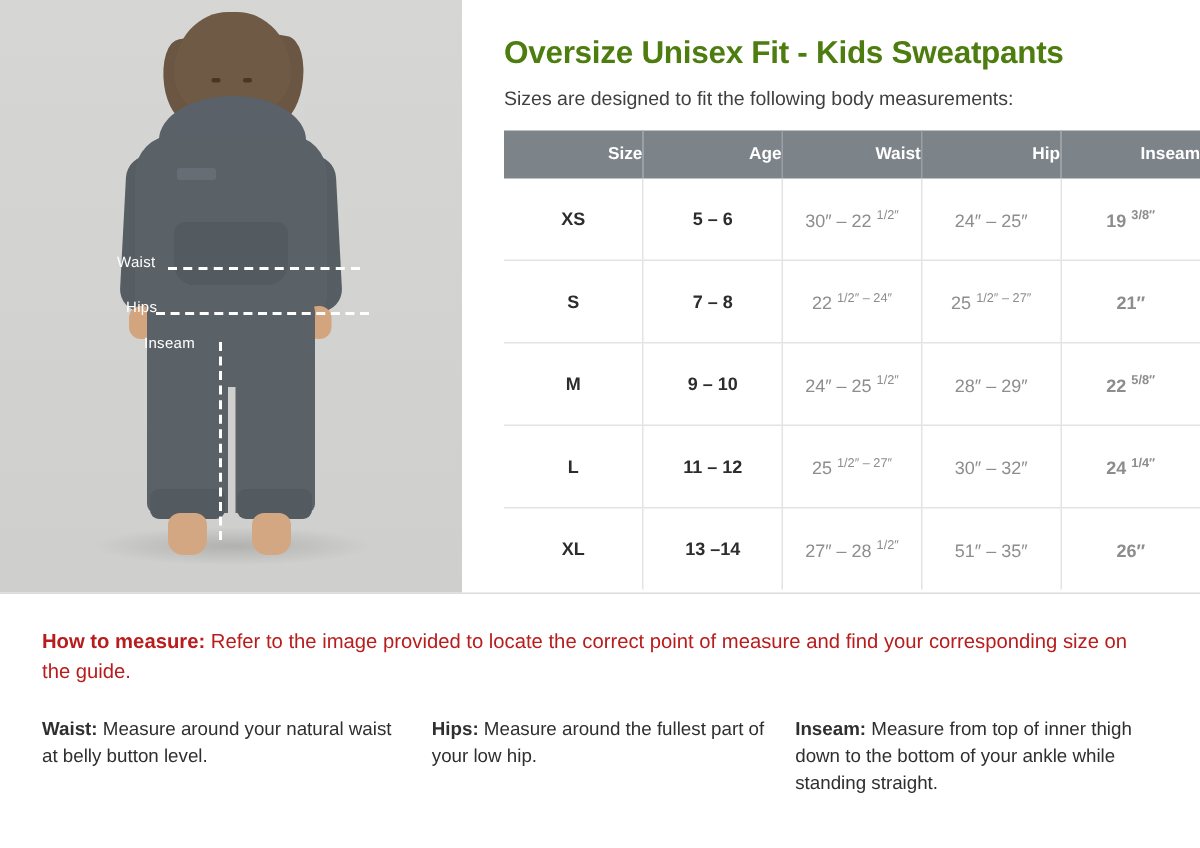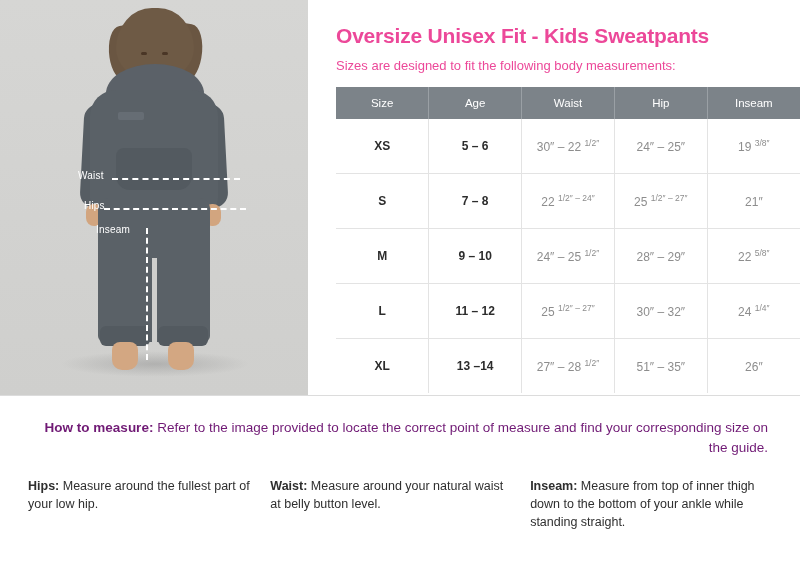--- a/index.html
+++ b/index.html
@@ -254,53 +254,53 @@
   .info {
     flex: 1 1 auto;
     padding: 20px 28px 0 28px;
     box-sizing: border-box;
     background: #fff;
   }
   h1.title {
     margin: 4px 0 10px 0;
     font-size: 21px;
     font-weight: bold;
-    color: #ec4899;
+    color: #4d7c0f;
     letter-spacing: -0.2px;
   }
   .subtitle {
     margin: 0 0 14px 0;
     font-size: 13px;
-    color: #ec4899;
+    color: #404040;
   }
   table.size-table {
     border-collapse: collapse;
     width: 464px;
     table-layout: fixed;
   }
   table.size-table th {
     background: #7c8389;
     color: #ffffff;
     font-size: 11.5px;
-    font-weight: normal;
-    padding: 10px 20px;
+    font-weight: bold;
+    padding: 10px 0;
     border-right: 1px solid #9aa0a5;
-    text-align: center;
+    text-align: right;
   }
   table.size-table th:last-child { border-right: none; }
   table.size-table td {
     border-bottom: 1px solid #e3e3e3;
     border-right: 1px solid #e3e3e3;
     padding: 16px 4px;
     text-align: center;
     font-size: 12px;
     color: #8d8d8d;
     height: 22px;
   }
-  table.size-table td:last-child { border-right: none; }
+  table.size-table td:last-child { border-right: none; font-weight: bold; }
   table.size-table tr:last-child td { border-bottom: none; }
   table.size-table td.size-col,
   table.size-table td.age-col {
     color: #2c2c2c;
     font-weight: bold;
   }
   .frac {
     font-size: 8.5px;
     vertical-align: super;
     letter-spacing: 0;
@@ -320,24 +320,23 @@
     left: 0;
     width: 800px;
     height: 169px;
     box-sizing: border-box;
     padding: 22px 28px 0 28px;
     background: #fff;
   }
   .howto {
     font-size: 13.5px;
     line-height: 1.5;
-    color: #701a75;
+    color: #b91c1c;
     margin: 0 0 18px 0;
     max-width: 740px;
-    text-align: right;
   }
   .howto b { font-weight: bold; }
   .cols {
     display: flex;
     gap: 18px;
   }
   .col {
     font-size: 12.5px;
     line-height: 1.45;
     color: #2f2f2f;
@@ -447,25 +446,25 @@
     </div>
   </div>
 
   <div class="divider"></div>
 
   <div class="bottom">
     <p class="howto">
       <b>How to measure:</b><span> Refer to the image provided to locate the correct point of measure and find your corresponding size on the guide.</span>
     </p>
     <div class="cols">
+      <div class="col c1">
+        <b>Waist:</b><span> Measure around your natural waist at belly button level.</span>
+      </div>
       <div class="col c2">
         <b>Hips:</b><span> Measure around the fullest part of your low hip.</span>
-      </div>
-      <div class="col c1">
-        <b>Waist:</b><span> Measure around your natural waist at belly button level.</span>
       </div>
       <div class="col c3">
         <b>Inseam:</b><span> Measure from top of inner thigh down to the bottom of  your ankle while standing straight.</span>
       </div>
     </div>
   </div>
 
 </div>
 
 </body></html>

